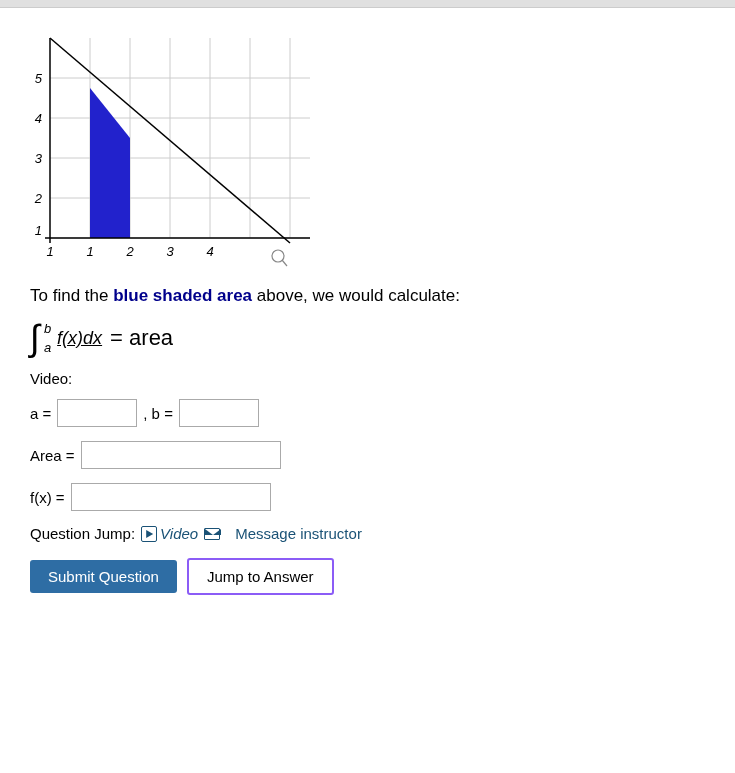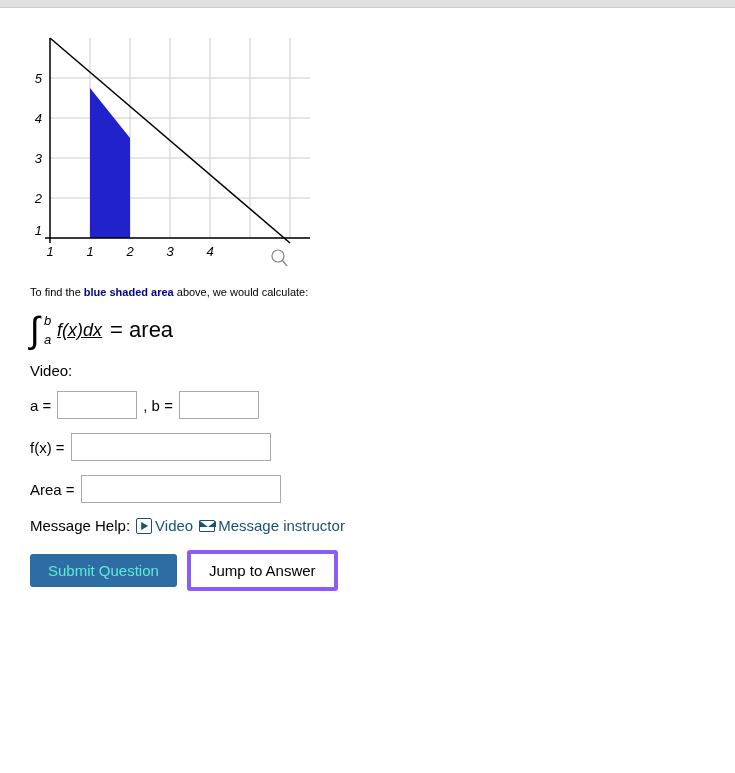--- a/index.html
+++ b/index.html
@@ -22,21 +22,21 @@
       position: relative;
       width: 290px;
       height: 240px;
     }
     svg.graph {
       width: 290px;
       height: 240px;
     }
     .description {
       margin-bottom: 14px;
-      font-size: 11px;
+      font-size: 17px;
       color: #000;
     }
     .description strong {
       color: #00008b;
       font-weight: bold;
     }
     .integral-block {
       margin-bottom: 14px;
       display: flex;
       align-items: center;
@@ -113,48 +113,49 @@
       font-weight: normal;
     }
     .video-link {
       display: flex;
       align-items: center;
       gap: 3px;
       color: #1a5276;
       text-decoration: none;
       cursor: pointer;
       font-size: 15px;
+      font-style: italic;
     }
     .message-link {
       display: flex;
       align-items: center;
-      gap: 3px;
+      gap: 15px;
       color: #1a5276;
       text-decoration: none;
       cursor: pointer;
       font-size: 15px;
     }
     .btn-row {
       display: flex;
       align-items: center;
       gap: 10px;
     }
     .btn-submit {
       background-color: #2e6da4;
-      color: #5eead4;
+      color: #ffffff;
       border: none;
       padding: 8px 18px;
       font-size: 15px;
       cursor: pointer;
       border-radius: 3px;
     }
     .btn-jump {
       background-color: #fff;
       color: #000;
-      border: 4px solid #8b5cf6;
+      border: 2px solid #8b5cf6;
       padding: 8px 18px;
       font-size: 15px;
       cursor: pointer;
       border-radius: 3px;
     }
     .play-icon {
       display: inline-block;
       width: 16px;
       height: 16px;
       border: 1px solid #1a5276;
@@ -254,31 +255,31 @@
   <p class="where-label">Video:</p>
 
   <div class="field-row">
     <span>a =</span>
     <input type="text" class="input-small" value="" style="">
     <span>, b =</span>
     <input type="text" class="input-small" value="" style="">
   </div>
 
   <div class="field-row">
+    <span>Area =</span>
+    <input type="text" class="input-medium" value="" style="">
+  </div>
+
+  <div class="field-row">
     <span>f(x) =</span>
     <input type="text" class="input-medium" value="" style="">
   </div>
 
-  <div class="field-row">
-    <span>Area =</span>
-    <input type="text" class="input-medium" value="" style="">
-  </div>
-
   <div class="question-help">
-    <span class="help-label">Message Help:</span>
+    <span class="help-label">Question Jump:</span>
     <a class="video-link">
       <span class="play-icon"></span>
       <span>Video</span>
     </a>
     <a class="message-link">
       <span class="mail-icon"></span>
       <span>Message instructor</span>
     </a>
   </div>
 

